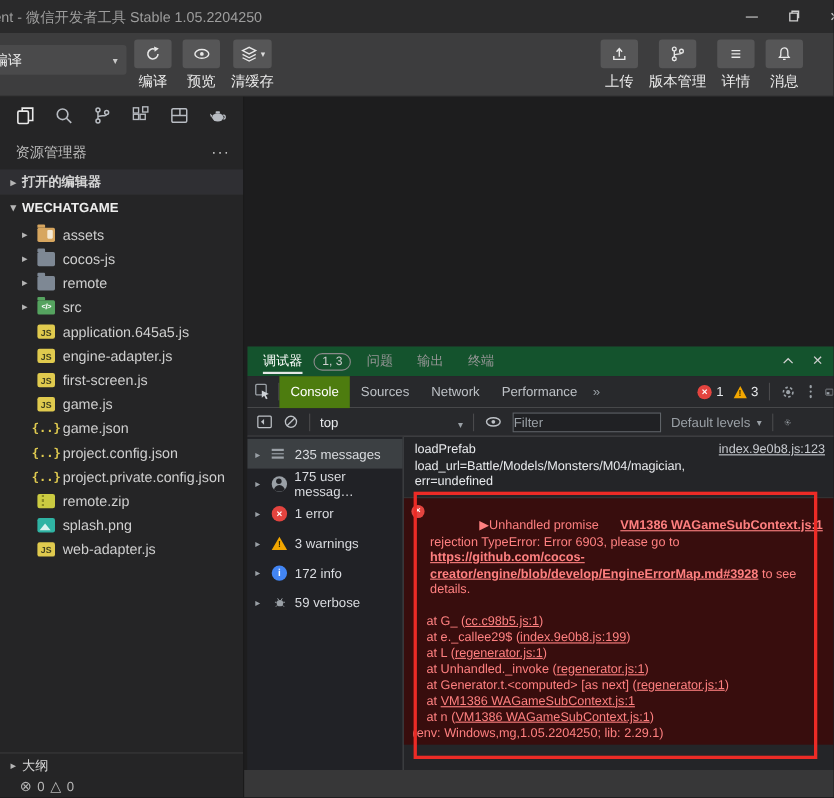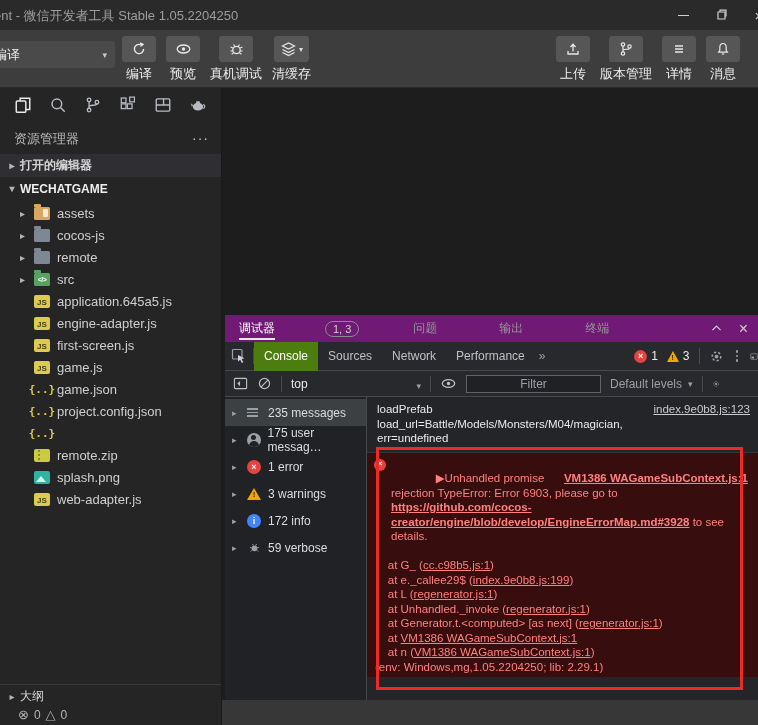--- a/index.html
+++ b/index.html
@@ -12,21 +12,21 @@
   .win-controls{position:absolute;right:-8px;top:0;height:30px;display:flex;align-items:center;gap:24px;}
   .win-btn{width:14px;height:14px;display:flex;align-items:center;justify-content:center;color:#cfcfcf;font-size:15px;}
   .min-line{width:11px;height:1px;background:#cfcfcf;}
 
   
   .toolbar{position:absolute;left:0;top:30px;width:758px;height:58px;background:#3d3d3e;border-bottom:1px solid #2a2a2a;}
   .compile-select{position:absolute;left:-40px;top:11px;width:155px;height:27px;background:#4a4a4b;border-radius:3px;display:flex;align-items:center;padding:0 8px;font-size:13px;color:#e8e8e8;}
   .compile-select .caret{margin-left:auto;font-size:9px;color:#c9c9c9;}
   .tool-group{position:absolute;top:6px;display:flex;gap:10px;}
   .tool-group.left{left:122px;}
-  .tool-group.right{right:18px;text-align:center;}
+  .tool-group.right{right:28px;text-align:center;}
   .tool-btn{display:flex;flex-direction:column;align-items:center;cursor:default;}
   .tool-icon{min-width:34px;height:26px;background:#565657;border-radius:3px;display:flex;align-items:center;justify-content:center;gap:2px;padding:0 6px;}
   .tool-label{font-size:13px;color:#ececec;margin-top:3px;white-space:nowrap;}
   .tool-icon svg{display:block;}
   .tool-caret{font-size:8px;color:#dcdcdc;}
 
   
   .sidebar{position:absolute;left:0;top:88px;width:222px;height:637px;background:#252526;border-right:1px solid #1a1a1a;}
   .activity-row{display:flex;align-items:center;gap:17px;padding:8px 0 8px 14px;overflow:hidden;}
   .act-icon{width:18px;height:18px;flex:0 0 auto;display:flex;align-items:center;justify-content:center;}
@@ -57,21 +57,21 @@
   .outline-row{position:absolute;left:0;top:596px;width:221px;border-top:1px solid #3a3a3a;background:#252526;}
   .statusbar{position:absolute;left:0;top:616px;width:221px;height:21px;display:flex;align-items:center;gap:5px;padding-left:18px;font-size:12px;color:#b5b5b5;}
   .statusbar .sico{font-size:13px;}
 
   
   .right-bg{position:absolute;left:222px;top:88px;width:536px;height:637px;background:#1d1d1e;}
   .bottom-strip{position:absolute;left:222px;top:700px;width:536px;height:25px;background:#373738;}
 
   
   .debugpanel{position:absolute;left:225px;top:315px;width:533px;height:385px;background:#242528;}
-  .dbg-tabs{height:27px;background:#701a75;display:flex;align-items:center;padding-left:14px;font-size:12px;color:#969696;gap:40px;}
+  .dbg-tabs{height:27px;background:#14532d;display:flex;align-items:center;padding-left:14px;font-size:12px;color:#969696;}
   .dbg-tab{margin-right:22px;height:27px;display:flex;align-items:center;position:relative;}
   .dbg-tab.active{color:#fff;}
   .dbg-tab.active::after{content:"";position:absolute;left:0;right:0;bottom:2px;height:2px;background:#e7e7e7;}
   .dbg-badge{border:1px solid #8a8a8a;border-radius:9px;padding:0 7px;font-size:11px;color:#d0d0d0;height:16px;line-height:15px;margin-left:-12px;margin-right:14px;}
   .dbg-right{margin-left:auto;display:flex;align-items:center;gap:16px;padding-right:10px;}
   .dbg-right .wb{color:#cfcfcf;font-size:14px;display:flex;align-items:center;}
 
   .dt-tabbar{height:29px;background:#28292c;border-bottom:1px solid #47484a;display:flex;align-items:center;padding-left:6px;}
   .dt-tab{height:29px;display:flex;align-items:center;padding:0 10px;font-size:12px;color:#bdc1c6;}
   .dt-tab.active{background:#4d7c0f;color:#fff;}
@@ -82,21 +82,21 @@
   .warn-tri{width:0;height:0;border-left:6.5px solid transparent;border-right:6.5px solid transparent;border-bottom:11px solid #f2a600;position:relative;}
   .warn-tri i{position:absolute;left:-1.5px;top:2px;font-style:normal;font-size:8px;color:#3a2d00;font-weight:bold;}
   .vdots{display:flex;flex-direction:column;gap:2px;padding:0 3px;}
   .vdots b{width:2.5px;height:2.5px;border-radius:50%;background:#9aa0a6;}
   .vsep{width:1px;height:16px;background:#4a4a4c;}
   .clip-ico{width:8px;overflow:hidden;display:flex;}
 
   .dt-filterbar{height:26px;background:#28292c;border-bottom:1px solid #47484a;display:flex;align-items:center;gap:9px;padding-left:8px;font-size:12px;color:#bdc1c6;}
   .frame-dd{display:flex;align-items:flex-end;width:130px;color:#e8eaed;}
   .frame-dd .caret{margin-left:auto;font-size:9px;color:#9aa0a6;}
-  .filter-input{width:135px;height:18px;background:#202124;border:1px solid #5f6368;color:#e8eaed;font-size:12px;padding:0 0;outline:none;text-align:center;}
+  .filter-input{width:135px;height:18px;background:#202124;border:1px solid #5f6368;color:#e8eaed;font-size:12px;padding:0 0;outline:none;}
   .filter-input::placeholder{color:#9aa0a6;}
   .lvl-dd{display:flex;align-items:center;gap:6px;color:#9aa0a6;}
   .lvl-dd .caret{font-size:9px;}
 
   .dt-content{display:flex;height:303px;}
   .msg-sidebar{width:142px;background:#212226;border-right:1px solid #47484a;padding-top:2px;}
   .mrow{display:flex;align-items:center;height:27px;padding-left:7px;font-size:12px;color:#dadce0;gap:7px;}
   .mrow .marr{font-size:9px;color:#9aa0a6;width:8px;}
   .mrow.selected{background:#3c4043;}
   .mi{width:14px;height:14px;flex:0 0 auto;position:relative;display:flex;align-items:center;justify-content:center;}
@@ -164,29 +164,20 @@
         <span class="tool-icon">
             <svg width="17" height="16" viewBox="0 0 17 16">
               <ellipse cx="8.5" cy="8" rx="6.3" ry="4" fill="none" stroke="#e8e8e8" stroke-width="1.3"></ellipse>
               <circle cx="8.5" cy="8" r="1.7" fill="#e8e8e8"></circle>
             </svg>
           </span>
         <span class="tool-label">预览</span>
       </div>
       <div class="tool-btn">
         <span class="tool-icon">
-            <svg width="17" height="16" viewBox="0 0 17 16">
-              <circle cx="8.5" cy="9" r="3.7" fill="none" stroke="#e8e8e8" stroke-width="1.3"></circle>
-              <path d="M6.8 5.8 L5.6 3.4 M10.2 5.8 L11.4 3.4 M4.8 7 L2.6 6 M12.2 7 L14.4 6 M4.8 10 H2.4 M12.2 10 H14.6 M5.6 11.6 L3.6 13.2 M11.4 11.6 L13.4 13.2" stroke="#e8e8e8" stroke-width="1.1" fill="none"></path>
-            </svg>
-          </span>
-        <span class="tool-label">真机调试</span>
-      </div>
-      <div class="tool-btn">
-        <span class="tool-icon">
           <svg width="17" height="16" viewBox="0 0 17 16">
               <path d="M2.5 5 L8.5 2 L14.5 5 L8.5 8 Z" fill="none" stroke="#e8e8e8" stroke-width="1.2"></path>
               <path d="M2.5 8.5 L8.5 11.5 L14.5 8.5" fill="none" stroke="#e8e8e8" stroke-width="1.2"></path>
               <path d="M2.5 11.5 L8.5 14.5 L14.5 11.5" fill="none" stroke="#e8e8e8" stroke-width="1.2"></path>
             </svg>
           <span class="tool-caret">▾</span>
         </span>
         <span class="tool-label">清缓存</span>
       </div>
     </div>
@@ -355,20 +346,21 @@
           <span class="fi fi-json">
             <i>{..}</i>
           </span>
           <span>project.config.json</span>
         </div>
       <div class="trow">
           <span class="tarr"></span>
           <span class="fi fi-json">
             <i>{..}</i>
           </span>
+          <span>project.private.config.json</span>
         </div>
       <div class="trow">
           <span class="tarr"></span>
           <span class="fi fi-zip"></span>
           <span>remote.zip</span>
         </div>
       <div class="trow">
           <span class="tarr"></span>
           <span class="fi fi-png"></span>
           <span>splash.png</span>

